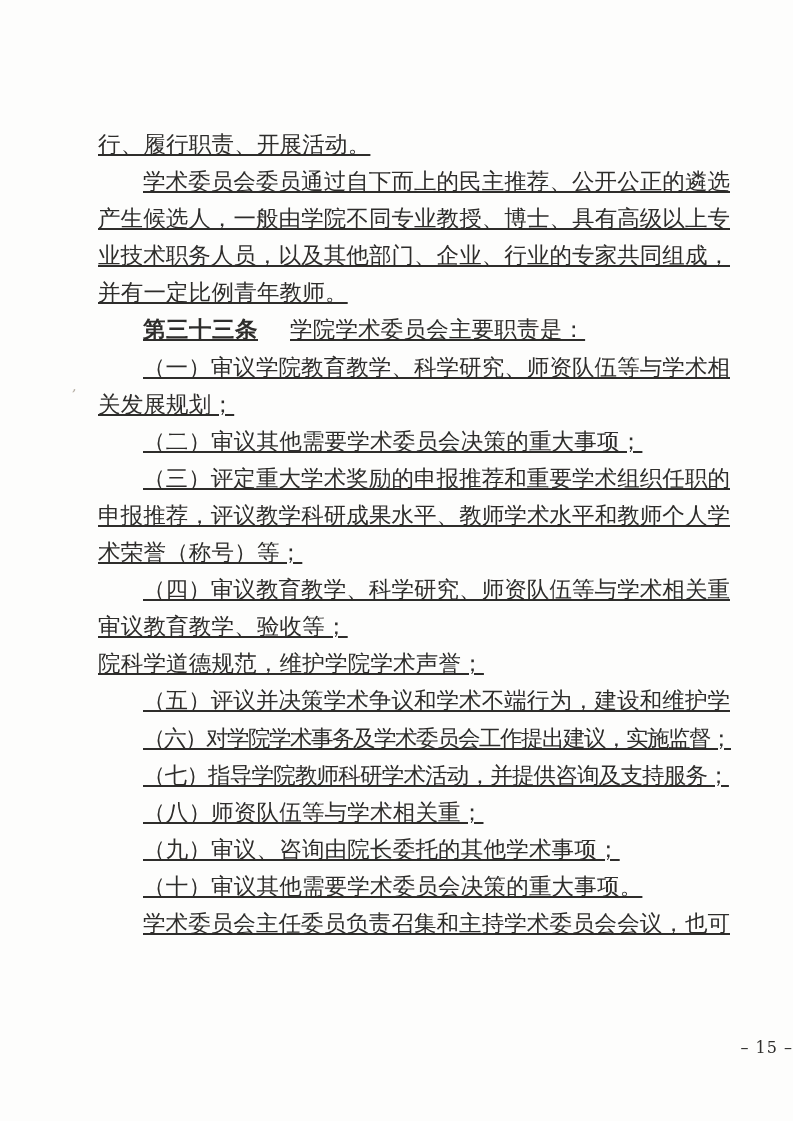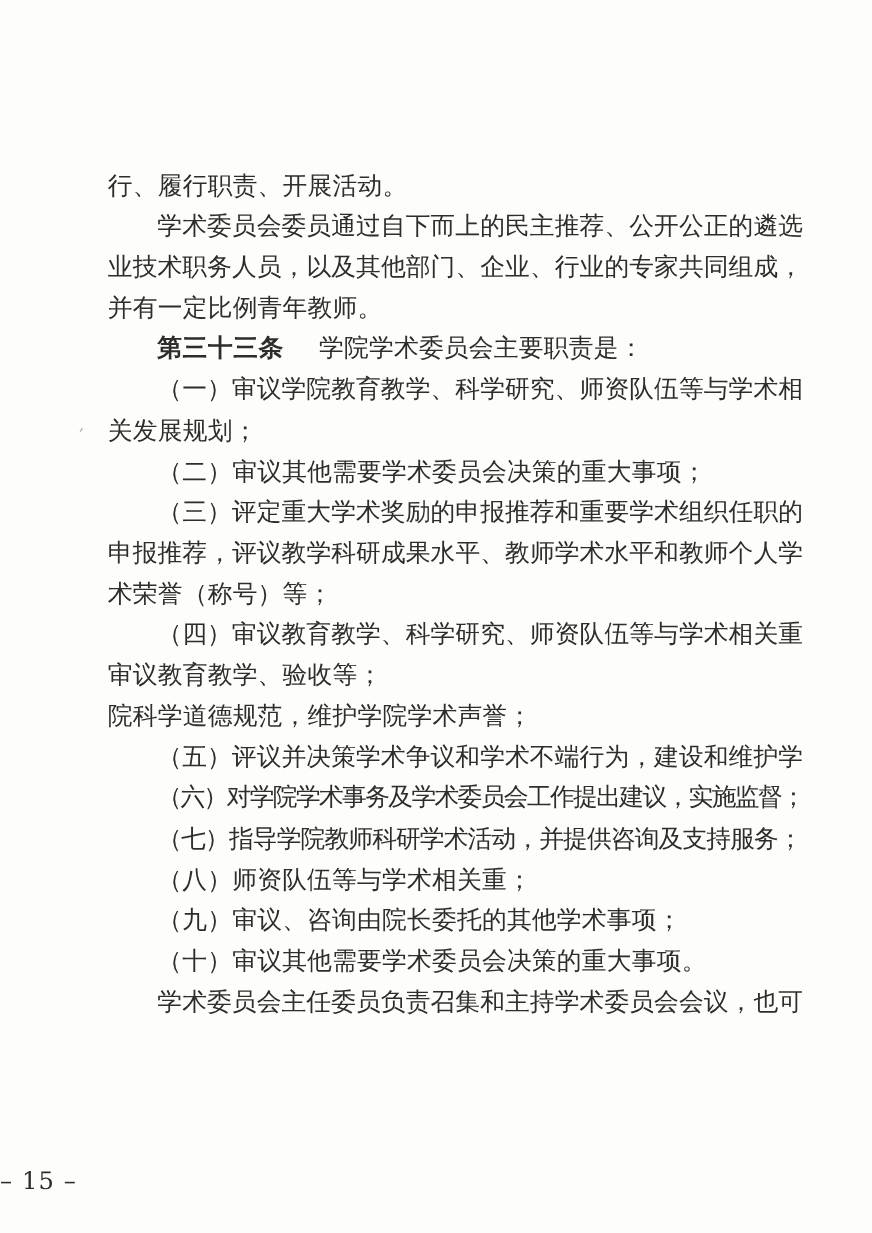--- a/index.html
+++ b/index.html
@@ -12,22 +12,23 @@
     width: 793px;
     height: 1121px;
     background: #fdfdfc;
     overflow: hidden;
     font-family: "DejaVu Serif", "Liberation Serif", serif;
     color: #2e2d2b;
   }
   .content {
     position: absolute;
     left: 98px;
-    top: 151px;
+    top: 126px;
     width: 632px;
+    text-decoration: underline;
   }
   .line {
     height: 37.1px;
     line-height: 37.1px;
     font-size: 22.5px;
     white-space: nowrap;
     letter-spacing: 0.2px;
   }
   .indent { padding-left: 45px; }
   .just {
@@ -42,46 +43,46 @@
     font-family: "DejaVu Sans", "Liberation Sans", sans-serif;
     font-weight: 700;
     margin-right: 32px;
     letter-spacing: 0.5px;
   }
   .footer {
     position: absolute;
     left: 0;
     top: 1038px;
     width: 100%;
-    text-align: left;
-    font-size: 22px;
+    text-align: right;
+    font-size: 16px;
     letter-spacing: 1px;
     color: #39383
 6;
-    margin-top: 24px;
   }
   .speck {
     position: absolute;
     left: 71px;
     top: 386px;
     font-size: 15px;
     color: #b7b0a6;
     transform: rotate(8deg);
   }
 </style>
 </head>
 <body>
 
 <div class="page">
 
   <span class="speck">’</span>
 
   <div class="content">
     <div class="line">行、履行职责、开展活动。</div>
     <div class="line indent just">学术委员会委员通过自下而上的民主推荐、公开公正的遴选</div>
+    <div class="line just">产生候选人，一般由学院不同专业教授、博士、具有高级以上专</div>
     <div class="line just">业技术职务人员，以及其他部门、企业、行业的专家共同组成，</div>
     <div class="line">并有一定比例青年教师。</div>
 
     <div class="line indent">
       <span class="bold-term">第三十三条</span><span>学院学术委员会主要职责是：</span>
     </div>
 
     <div class="line indent just">（一）审议学院教育教学、科学研究、师资队伍等与学术相</div>
     <div class="line">关发展规划；</div>
     <div class="line indent">（二）审议其他需要学术委员会决策的重大事项；</div>

